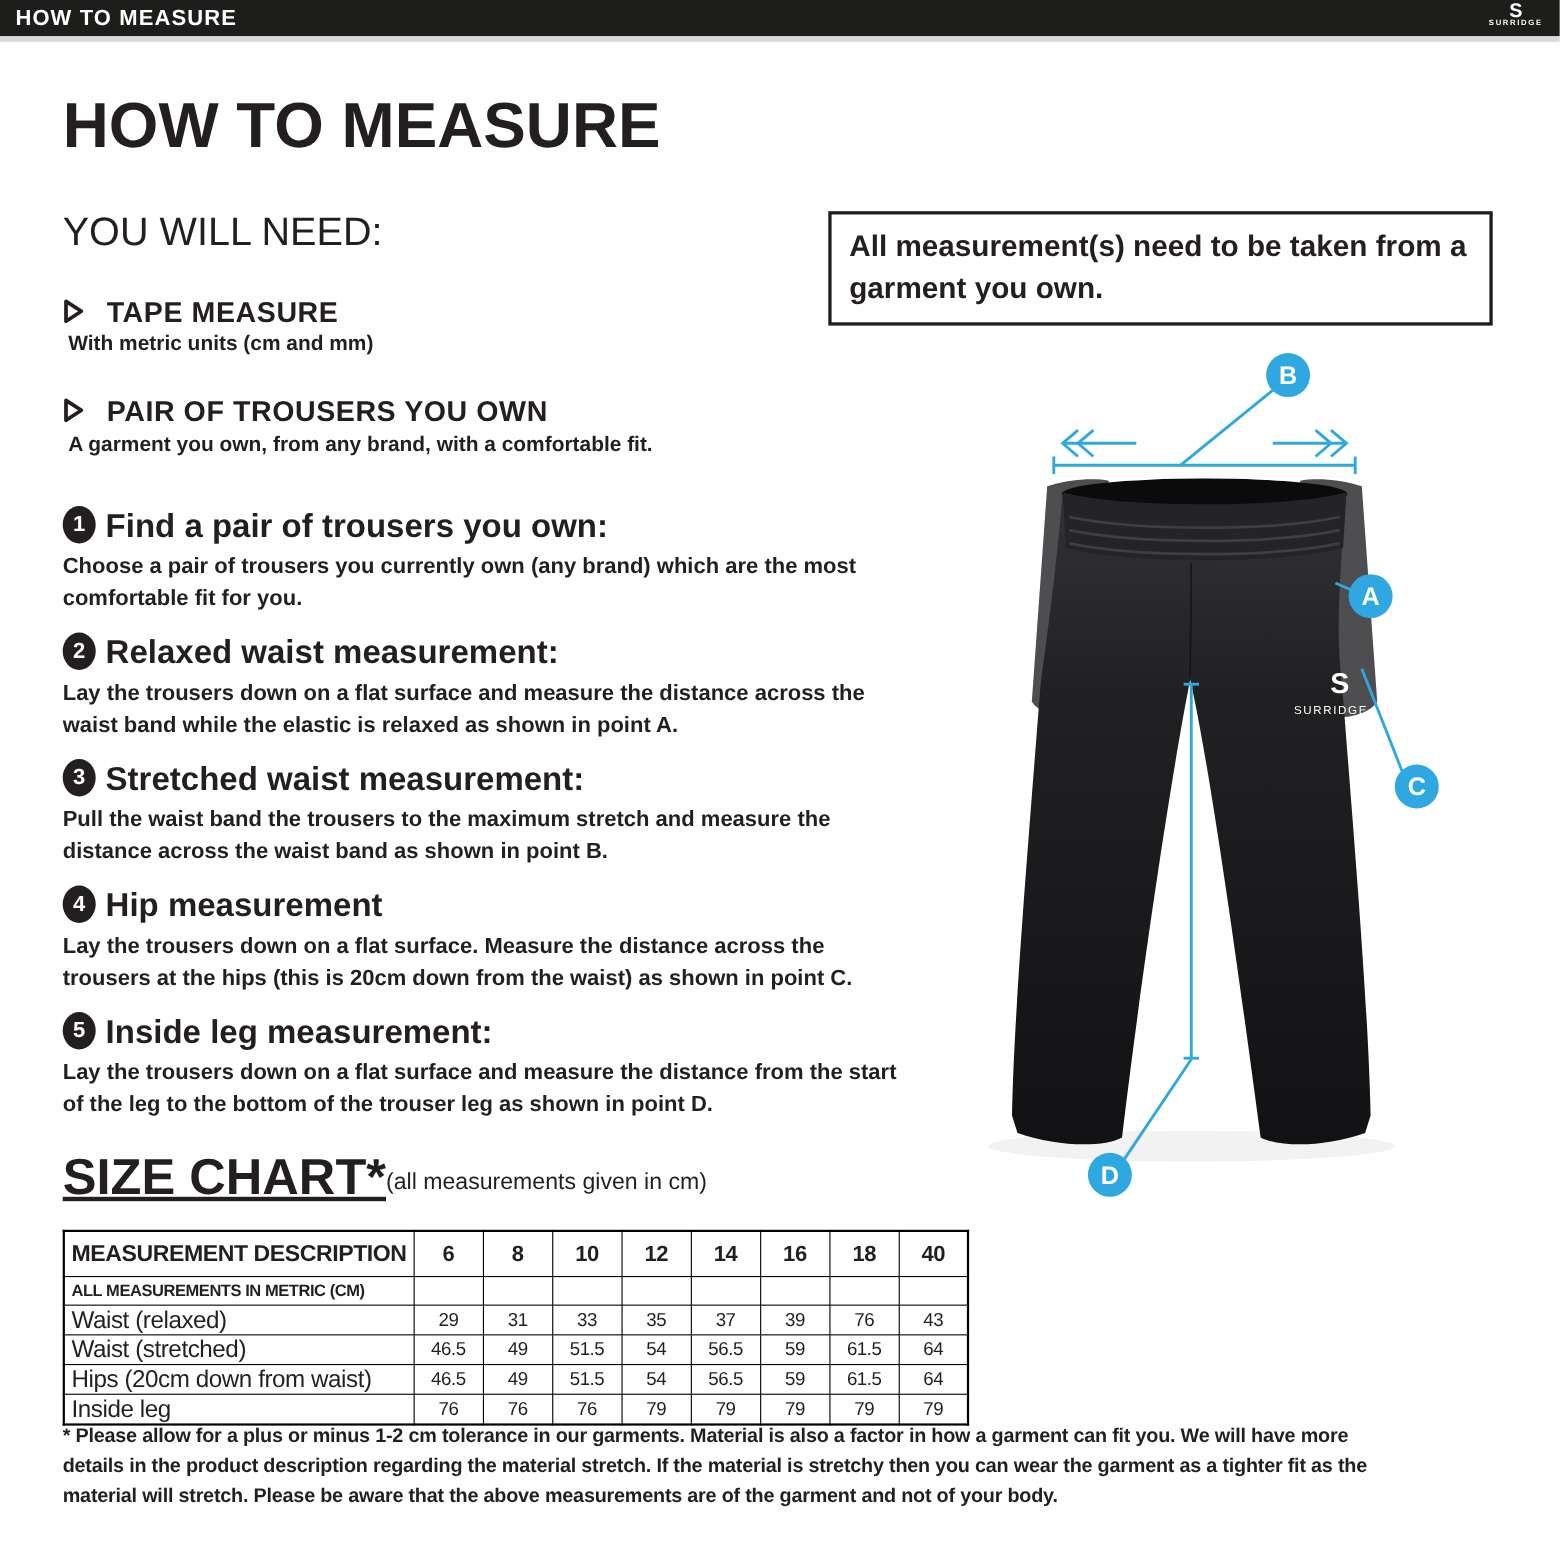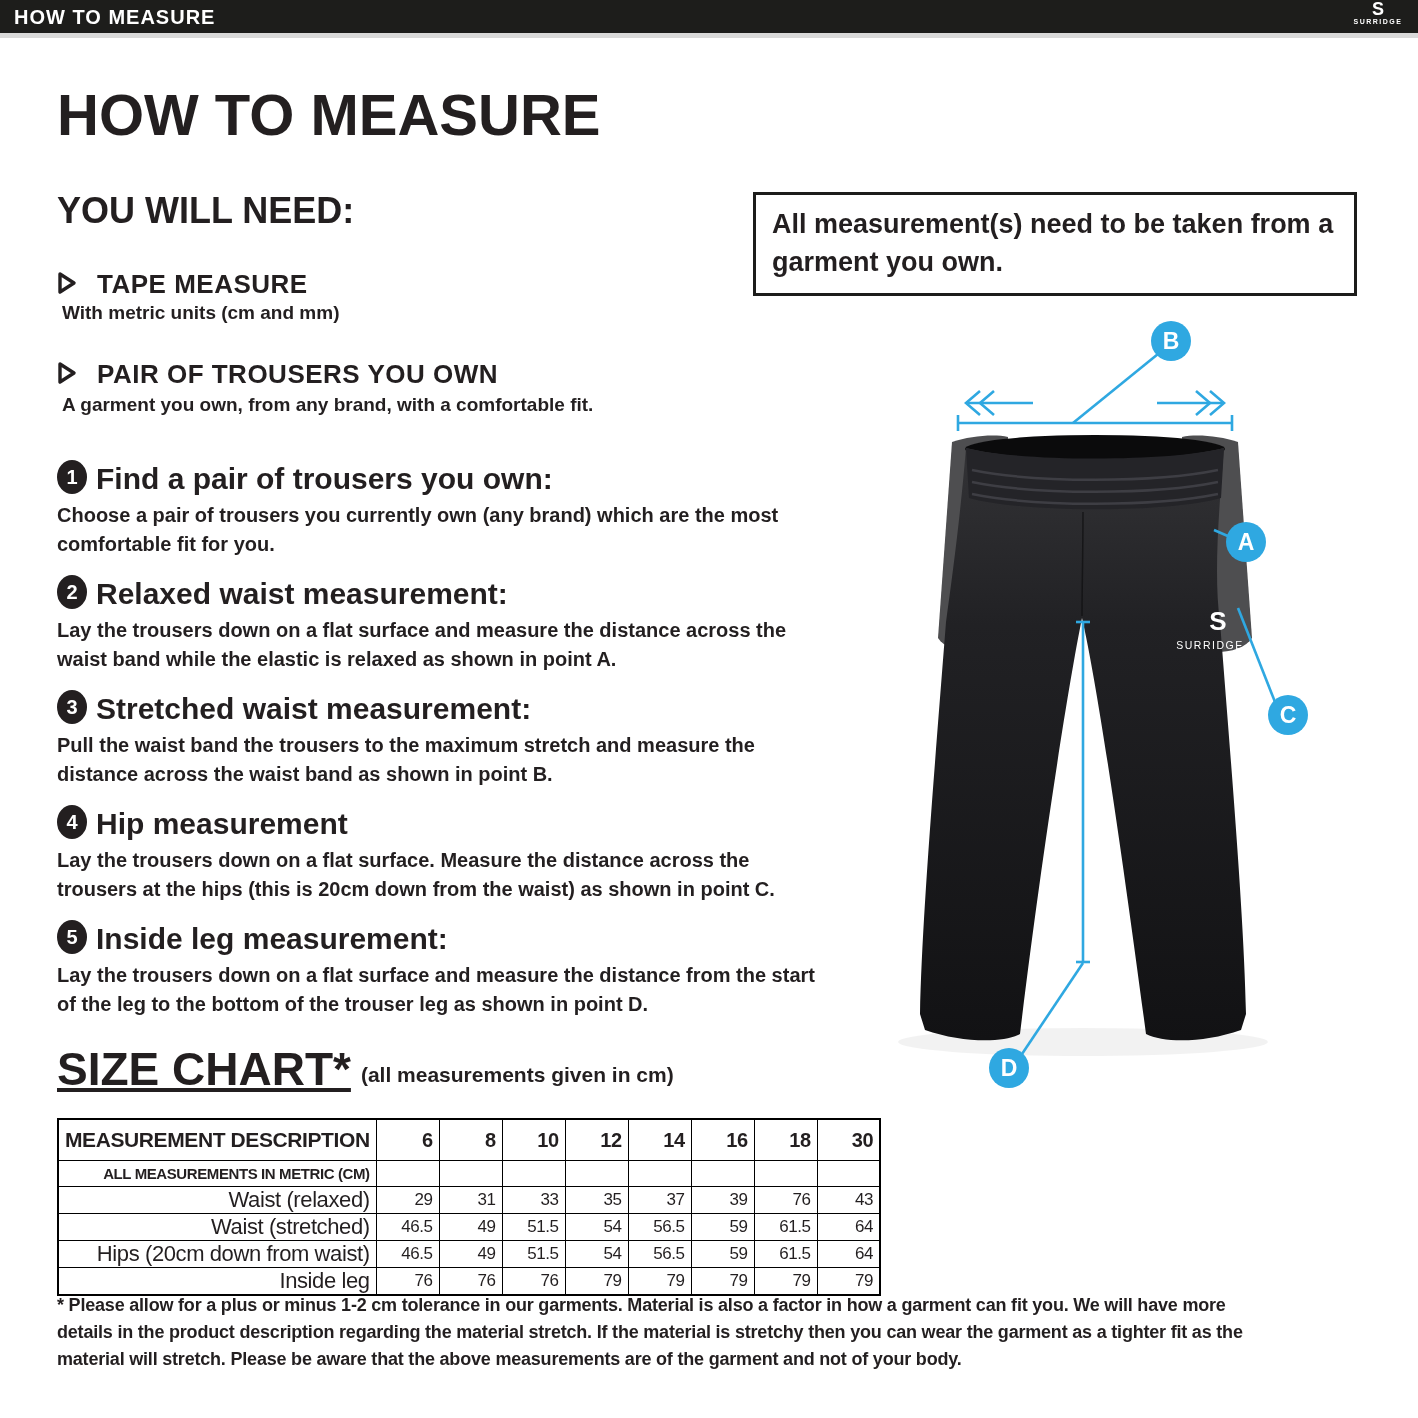--- a/index.html
+++ b/index.html
@@ -10,40 +10,40 @@
   
   .topbar{left:0;top:0;width:1418px;height:33px;background:#1d1d1b;}
   .topbar-title{left:14px;top:6px;font-size:20px;font-weight:bold;color:#fff;letter-spacing:1px;}
   .topbar-strip{left:0;top:33px;width:1418px;height:5px;background:#d9d9d9;}
   .topbar-logo{right:10px;top:1px;width:60px;text-align:center;color:#fff;}
   .topbar-logo .s{font-size:18px;font-weight:bold;line-height:17px;display:block;}
   .topbar-logo .w{font-size:7px;letter-spacing:1.5px;font-weight:bold;display:block;}
 
   
   .h1{left:57px;top:86px;font-size:58px;font-weight:bold;letter-spacing:0px;line-height:1;}
-  .h2{left:57px;top:190px;font-size:36px;font-weight:bold;}
+  .h2{left:57px;top:190px;font-size:36px;font-weight:normal;}
 
   .need-item-icon{width:20px;height:24px;}
   .need-title{font-size:26px;font-weight:bold;letter-spacing:.5px;}
   .need-desc{font-size:19px;font-weight:bold;}
 
   
   .badge{width:30px;height:34px;background:#231f20;border-radius:50%;
          color:#fff;font-size:20px;font-weight:bold;text-align:center;line-height:34px;}
   .step-title{font-size:30px;font-weight:bold;text-align:center;}
   .step-body{font-size:20px;font-weight:bold;line-height:29px;width:762px;}
 
   
   .sc-head{left:57px;top:1046px;display:flex;align-items:flex-end;}
   .sc-title{font-size:46px;font-weight:bold;line-height:1;text-decoration:underline;}
-  .sc-sub{font-size:21px;font-weight:bold;margin-left:10px;padding-bottom:5px;}
+  .sc-sub{font-size:21px;font-weight:normal;padding-bottom:5px;}
 
   table.sizes{left:57px;top:1118px;border-collapse:collapse;table-layout:fixed;}
   table.sizes td,table.sizes th{border:1.5px solid #000;padding:0 6px;white-space:nowrap;
-       overflow:hidden;letter-spacing:-0.4px;text-align:right;}
+       overflow:hidden;letter-spacing:-0.4px;}
   table.sizes{border:2px solid #000;}
   .col-label{width:288px;}
   .col-val{width:63px;}
   th.desc{font-size:21px;font-weight:bold;text-align:left;height:40px;}
   th.size{font-size:20px;font-weight:bold;text-align:center;}
   td.note{font-size:15px;font-weight:bold;height:25px;text-align:left;}
   td.lbl{font-size:22px;height:23px;text-align:left;font-weight:normal;}
   td.val{font-size:17px;text-align:center;font-weight:normal;}
 
   .footnote{left:57px;top:1292px;width:1195px;font-size:18px;font-weight:bold;
@@ -123,21 +123,21 @@
   <tbody>
       <tr>
     <th class="desc">MEASUREMENT DESCRIPTION</th>
     <th class="size">6</th>
     <th class="size">8</th>
     <th class="size">10</th>
     <th class="size">12</th>
     <th class="size">14</th>
     <th class="size">16</th>
     <th class="size">18</th>
-    <th class="size">30</th>
+    <th class="size">40</th>
   </tr>
   <tr>
     <td class="note">ALL MEASUREMENTS IN METRIC (CM)</td>
     <td class="val"></td>
         <td class="val"></td>
     <td class="val"></td>
         <td class="val"></td>
     <td class="val"></td>
         <td class="val"></td>
     <td class="val"></td>

